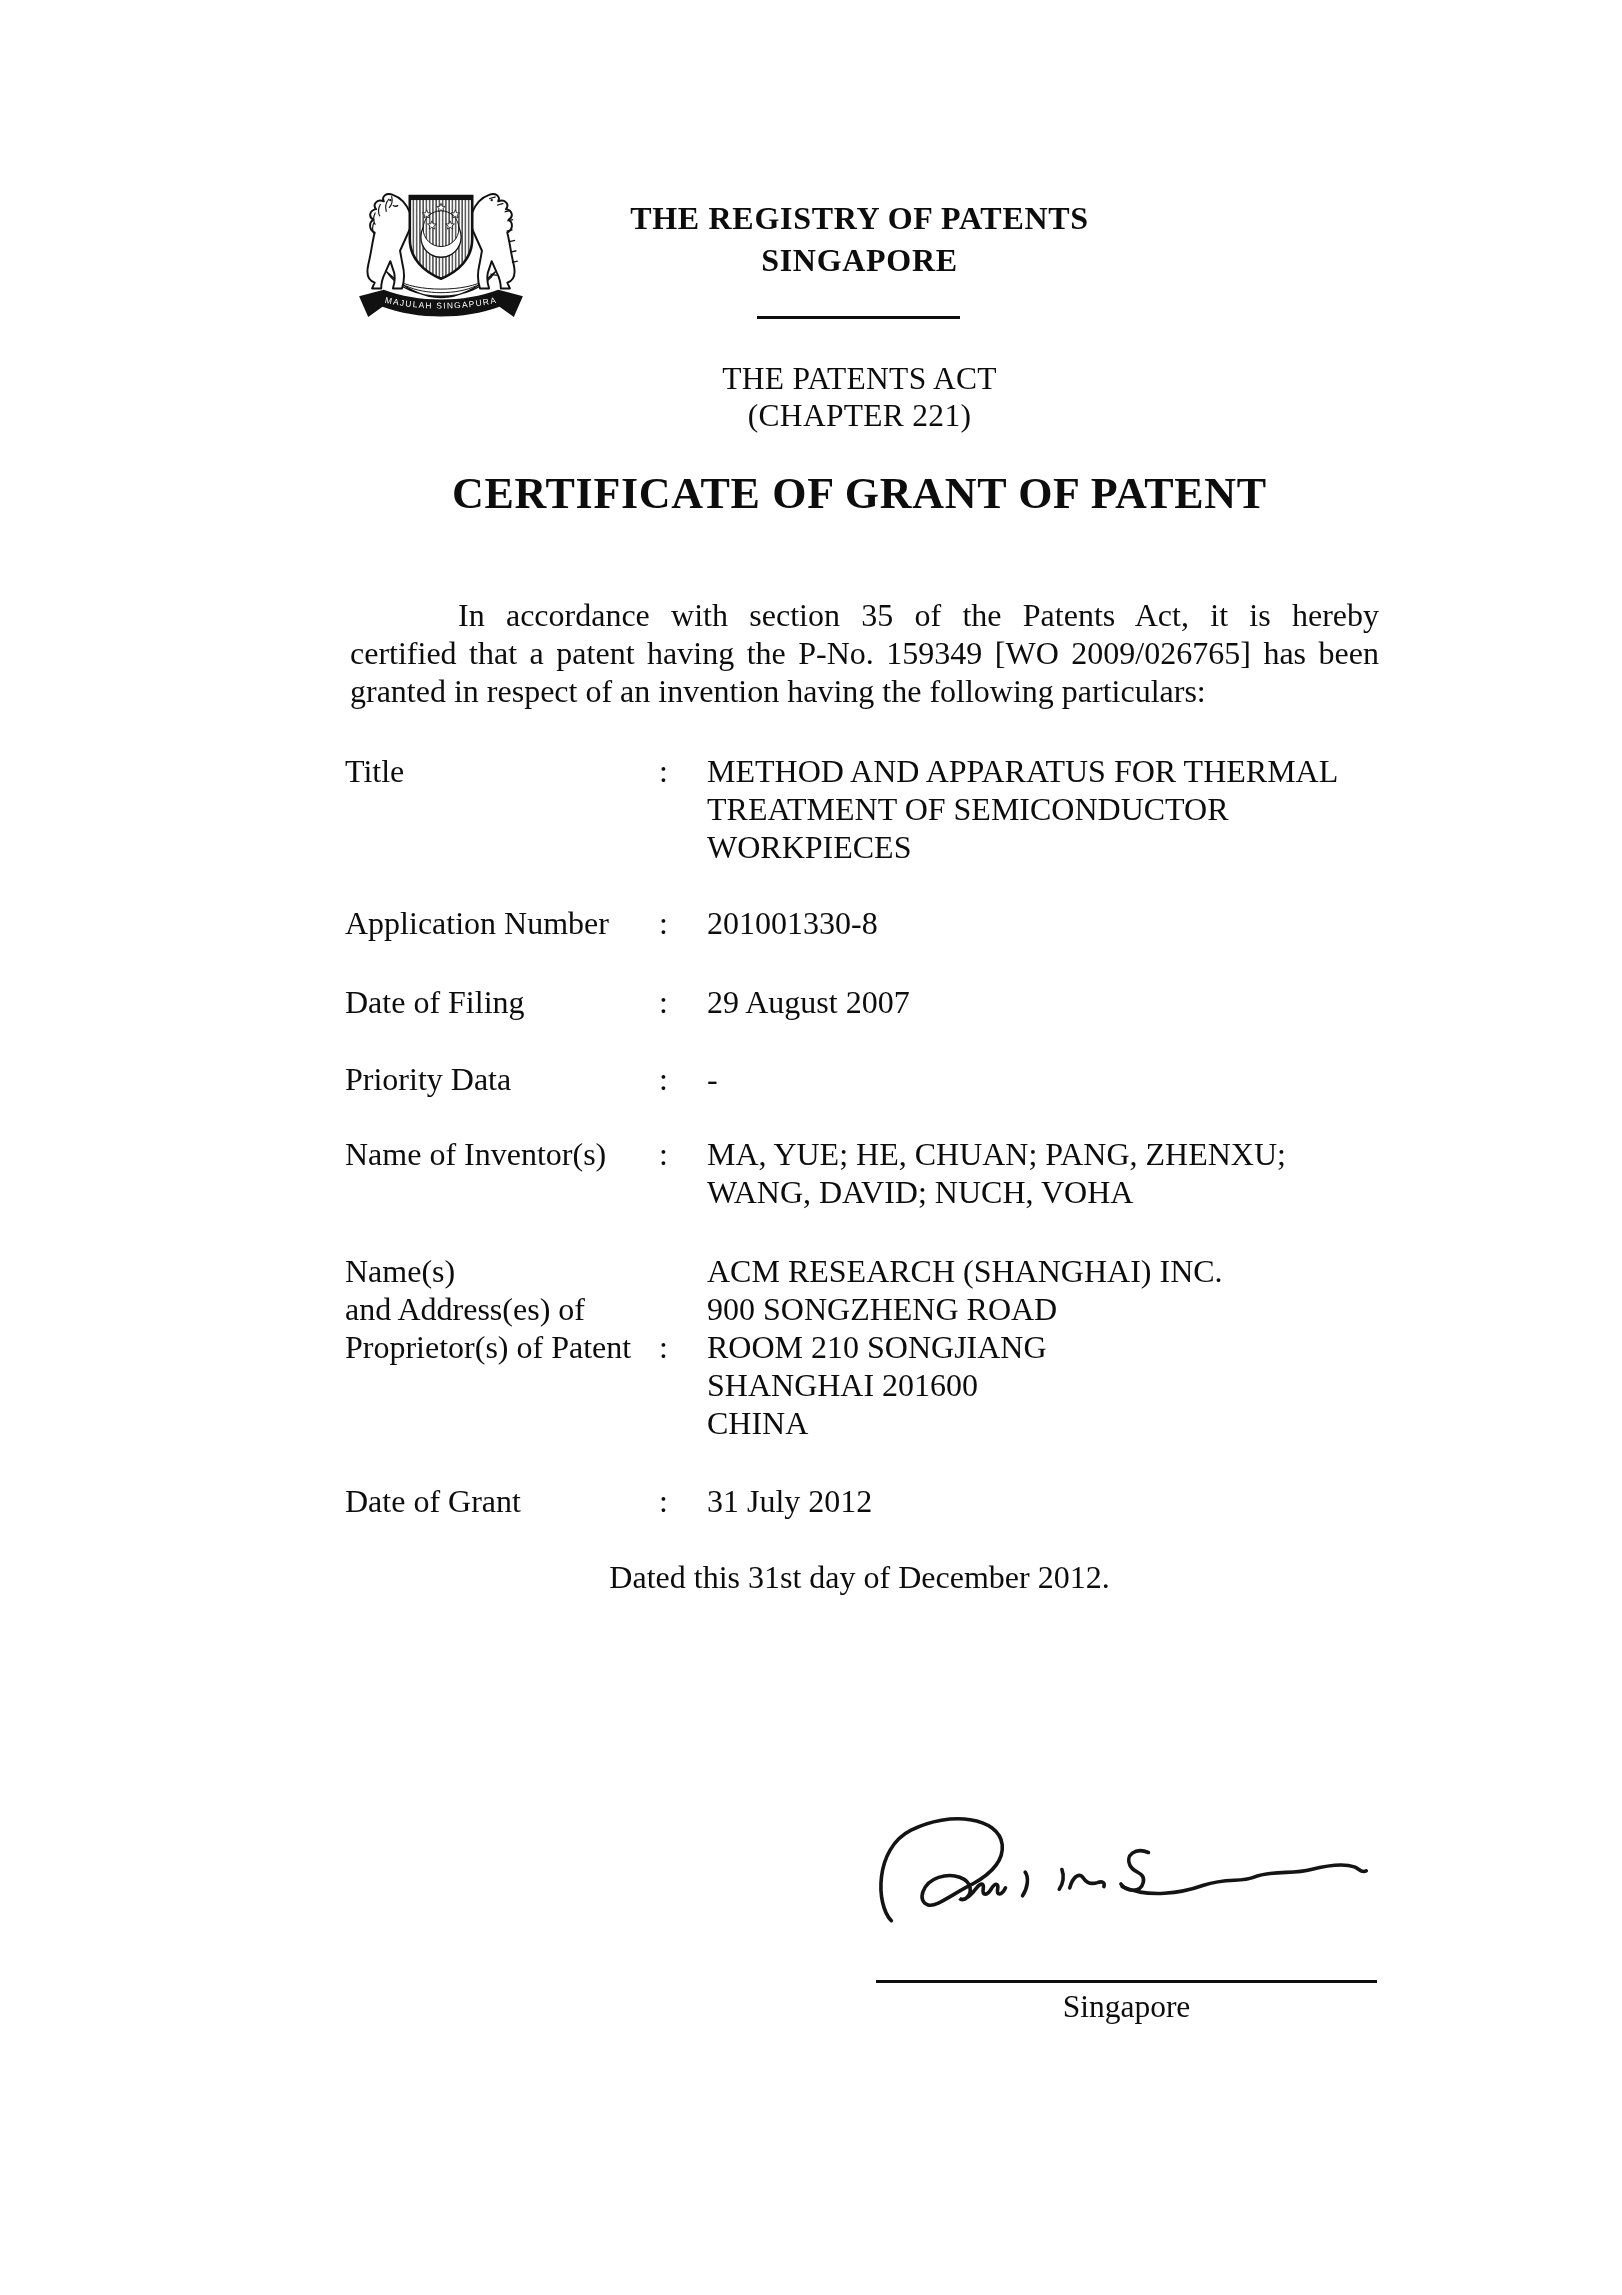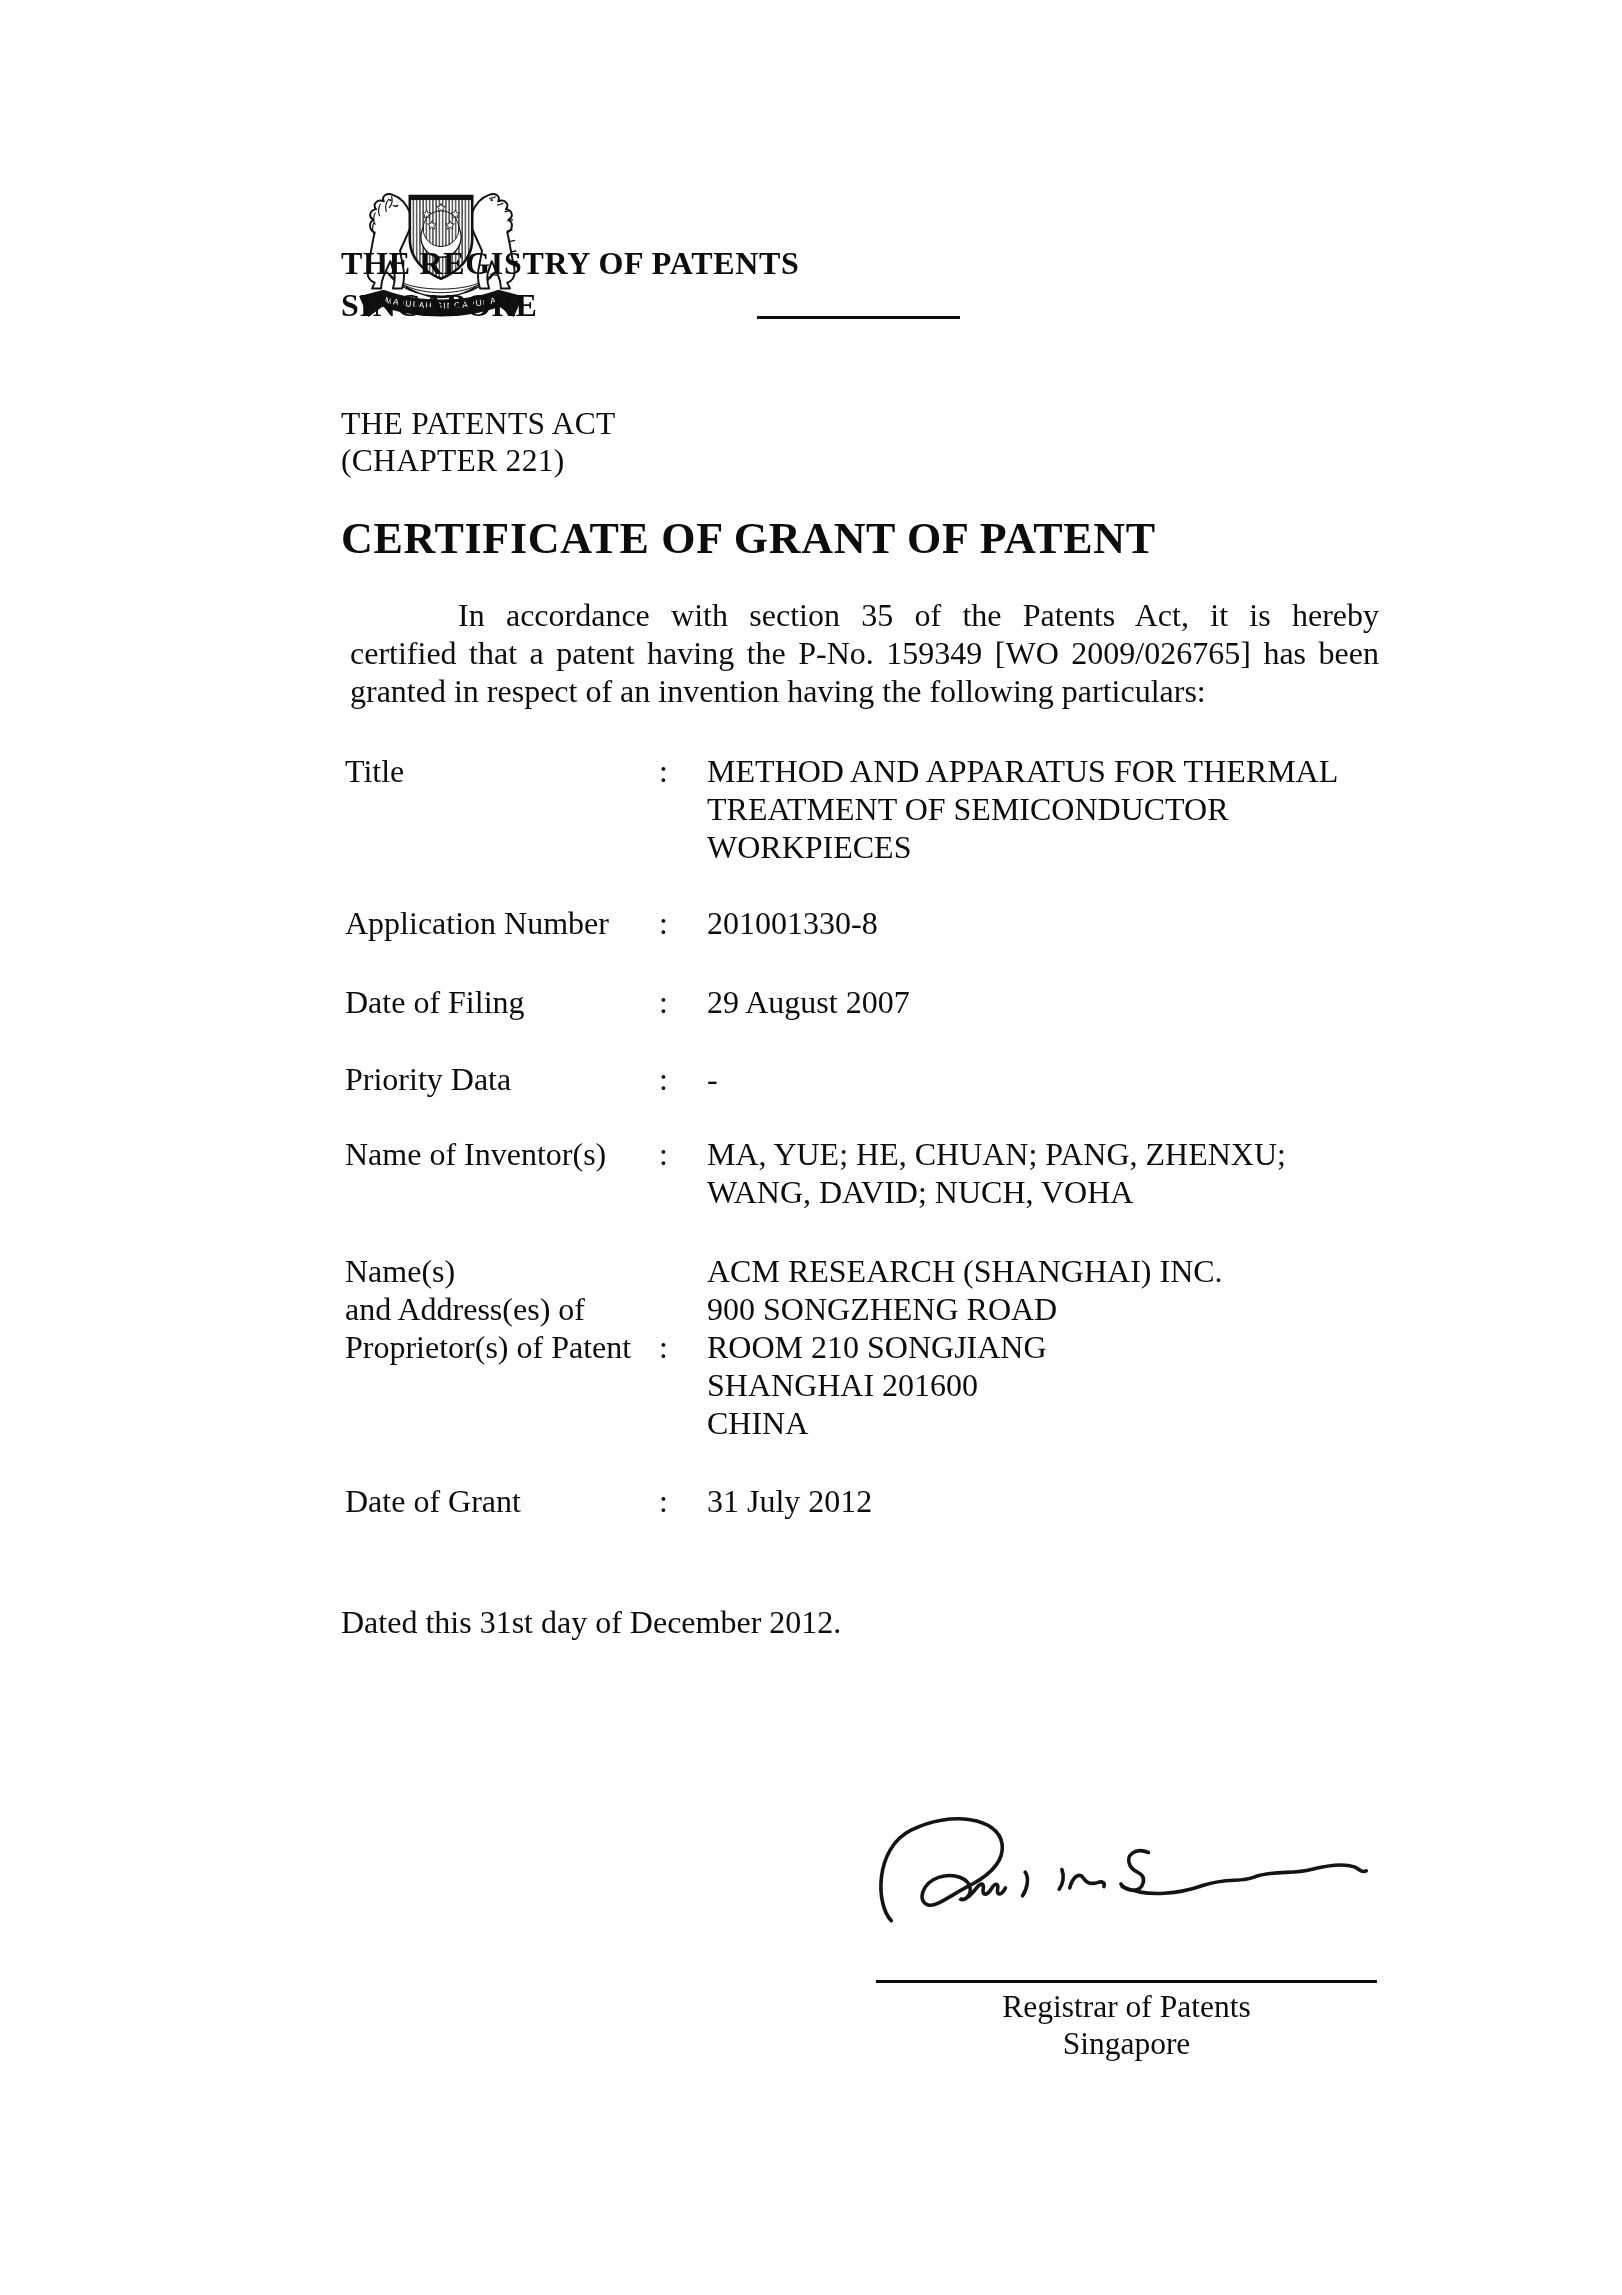--- a/index.html
+++ b/index.html
@@ -2,21 +2,21 @@
 <html style="font-size:10.5px"><head>
 <meta charset="utf-8">
 <style>
   html,body{margin:0;padding:0;background:#ffffff;}
   body{
     width:1623px;height:2295px;position:relative;overflow:hidden;
     font-family:"Liberation Serif","DejaVu Serif",serif;color:#0d0d0d;
     -webkit-font-smoothing:antialiased;
   }
   .abs{position:absolute;}
-  .centercol{left:341px;width:1037px;margin-top:45px;}
+  .centercol{left:341px;width:1037px;text-align:center;}
   .hdr{font-weight:bold;font-size:32px;letter-spacing:0.7px;}
   .act{font-size:31.5px;letter-spacing:0.3px;}
   .cert{font-weight:bold;font-size:44px;letter-spacing:0.7px;}
   .body-txt{font-size:32px;line-height:38px;}
   .just{text-align:justify;text-align-last:justify;}
   .intro-line{left:350px;width:1029px;}
   .rule{background:#0d0d0d;}
   .row{left:345px;width:1046px;height:6.6px;text-decoration:underline;}
   .lbl{position:absolute;left:0;top:0;white-space:pre-line;}
   .colon{position:absolute;left:314px;top:0;}
@@ -150,16 +150,15 @@
     <path d="M288,92 C292,102 290,114 284,122"></path>
     <path d="M300,120 C304,104 314,96 320,104 C324,110 330,116 342,112 C350,109 354,112 352,118"></path>
     <path d="M420,66 C400,58 384,70 392,86 C398,98 416,96 412,112 C408,128 386,126 378,114"></path>
     <path d="M380,118 C420,136 470,128 504,116 C540,104 560,112 580,104 C610,92 640,100 668,92 C692,86 716,82 734,88 C742,91 744,98 752,94"></path>
   </g>
 </svg>
 
 <div class="abs rule" style="left:876px;top:1980px;width:501px;height:2.6px;"></div>
 
 <div class="abs sig-block" style="left:876px;top:1988px;width:501px;">
-  <div>Registrar of Patents</div>
   <div>Singapore</div>
 </div>
 
 
 </body></html>

